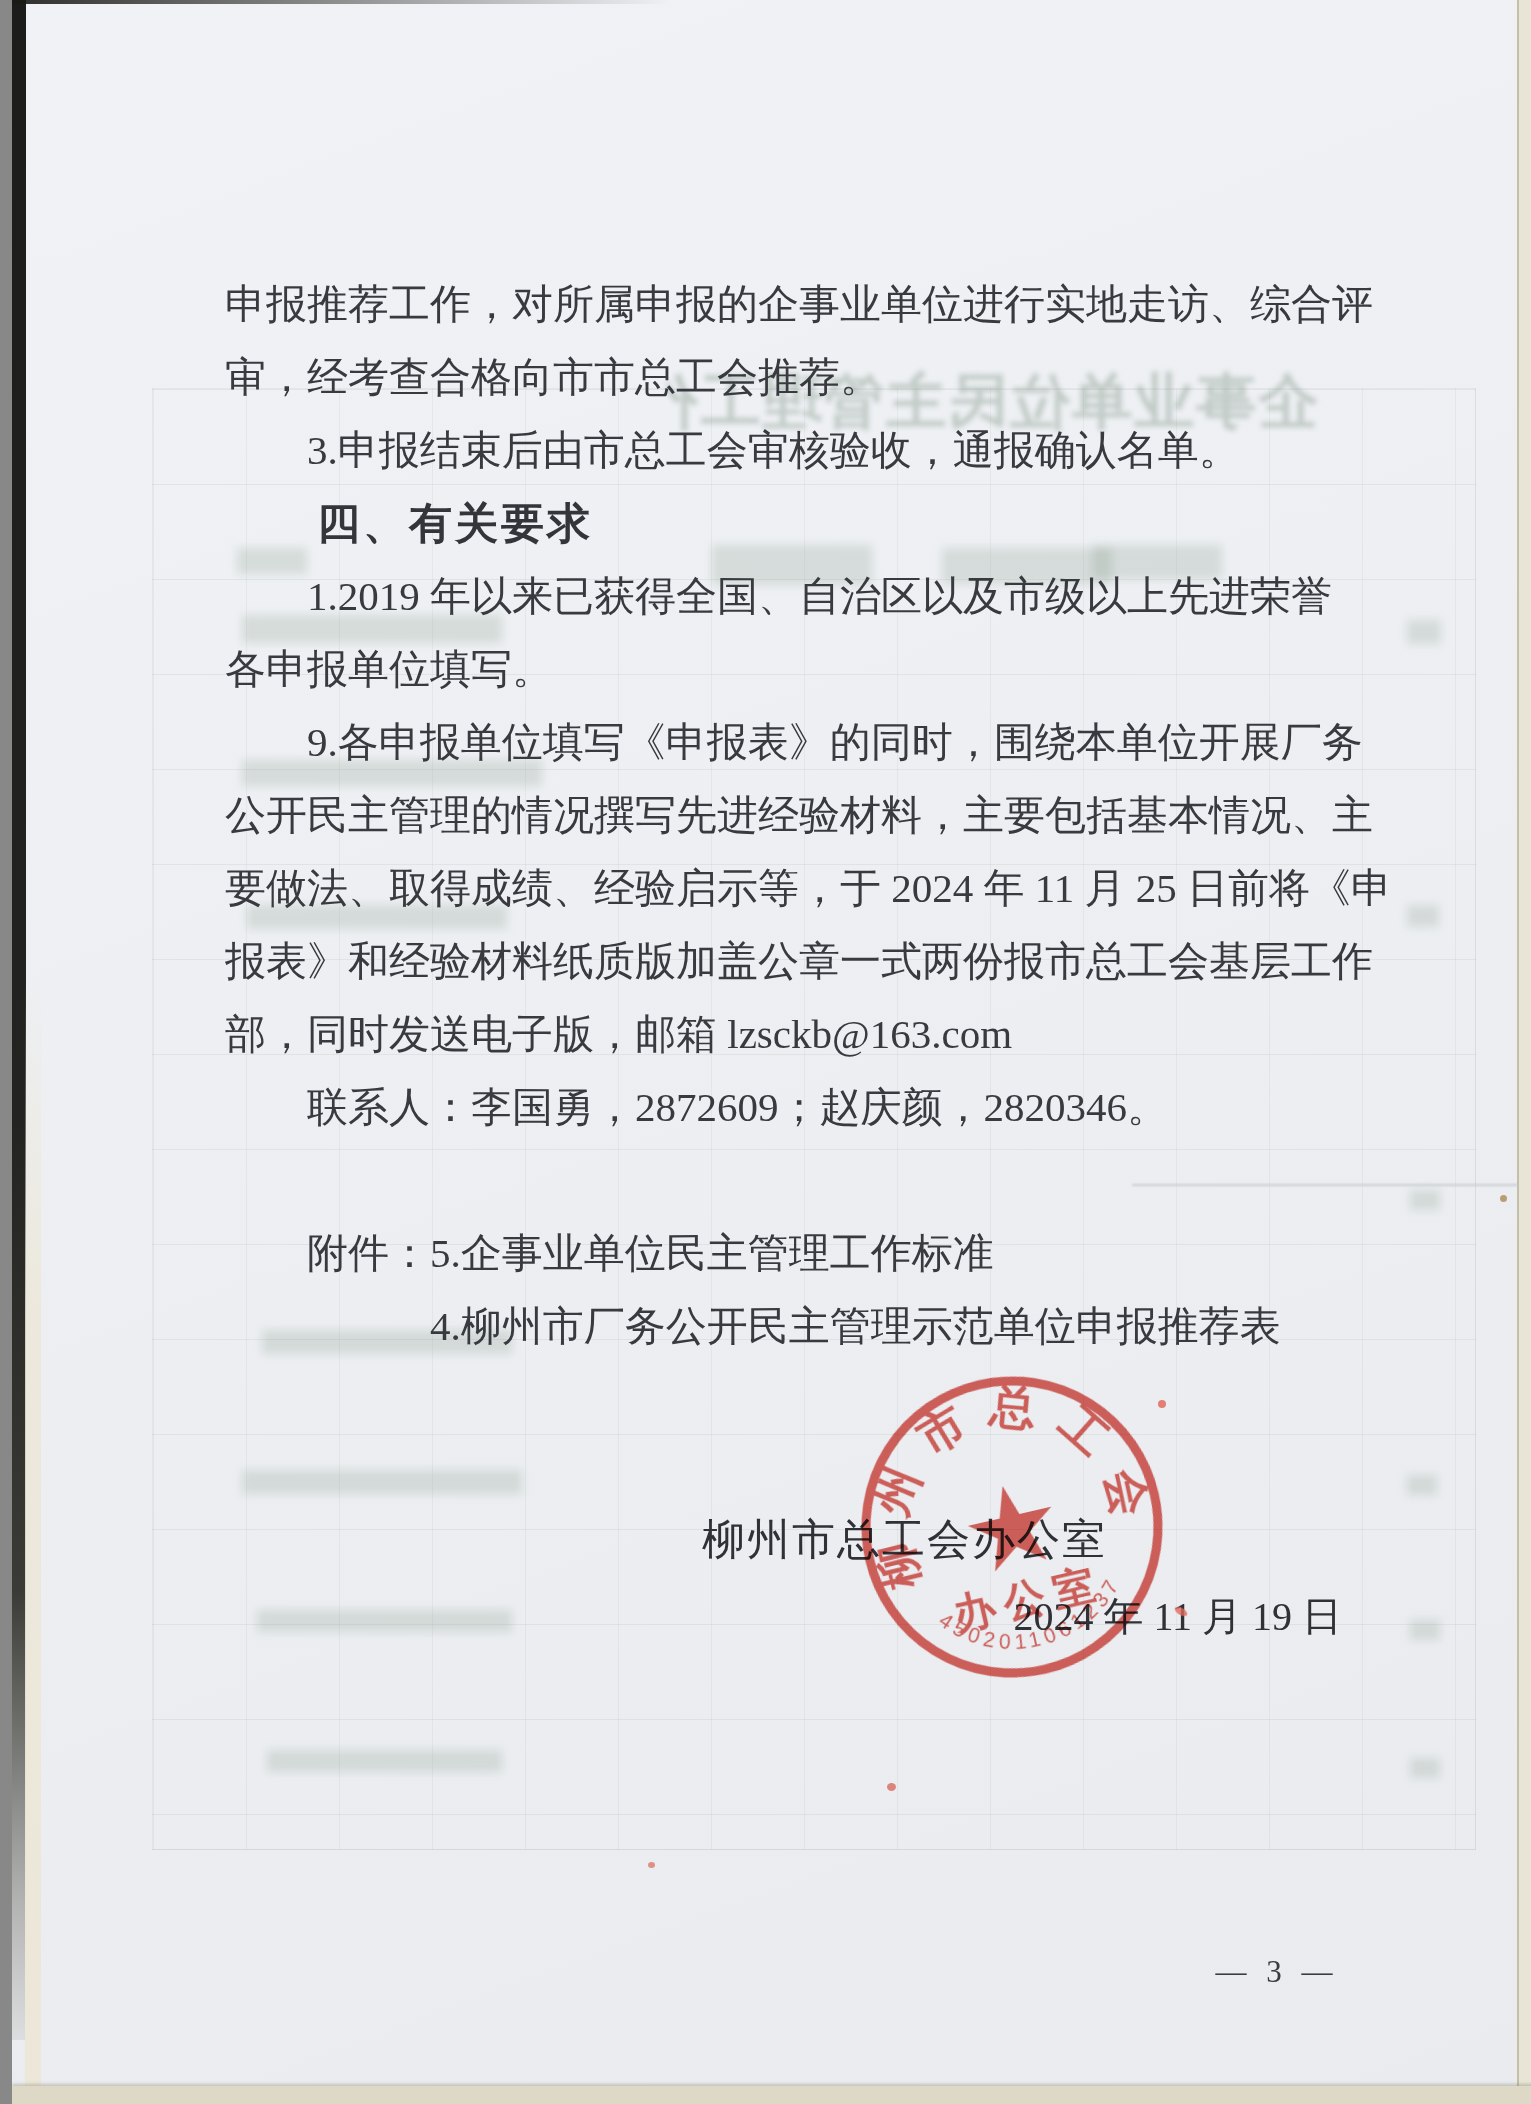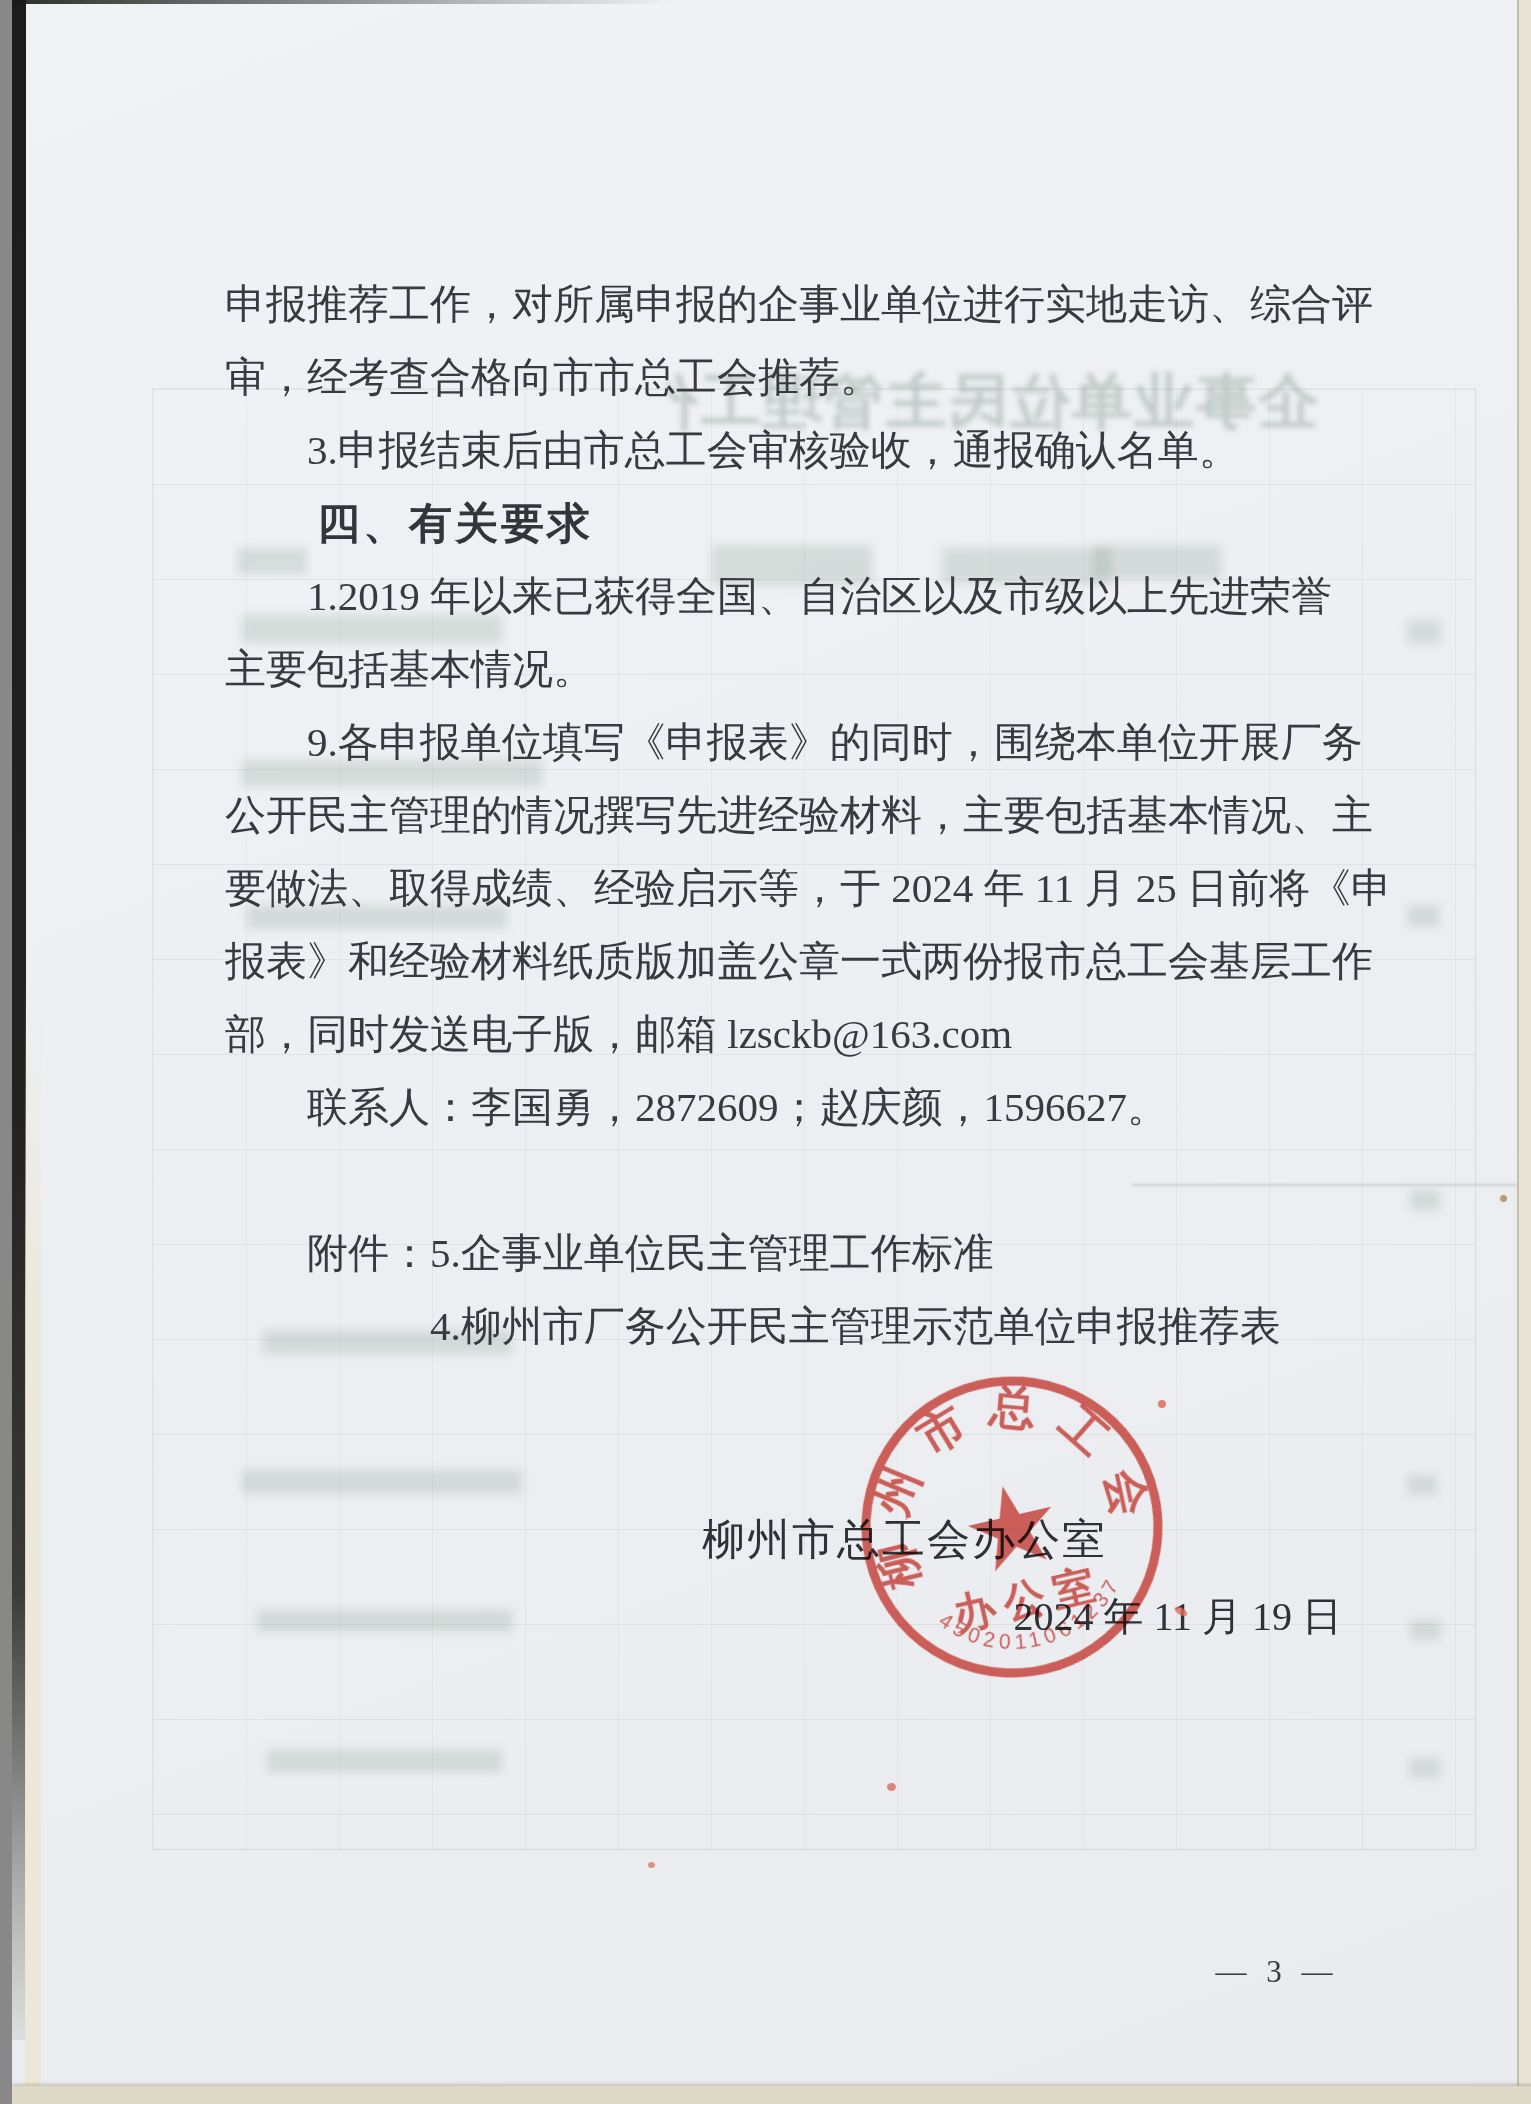--- a/index.html
+++ b/index.html
@@ -77,27 +77,27 @@
       <div class="ghost-bar" style="left: 1398px; top: 1620px; width: 30px; height: 20px;"></div>
       <div class="ghost-bar" style="left: 1398px; top: 1758px; width: 30px; height: 20px;"></div>
     </div>
 
   <div class="body-text" id="body-lines">
       <div class="line">申报推荐工作，对所属申报的企事业单位进行实地走访、综合评</div>
       <div class="line">审，经考查合格向市市总工会推荐。</div>
       <div class="line">　　3.申报结束后由市总工会审核验收，通报确认名单。</div>
       <div class="line heading">　　四、有关要求</div>
       <div class="line">　　1.2019 年以来已获得全国、自治区以及市级以上先进荣誉</div>
-      <div class="line">主要包括基本情况。</div>
+      <div class="line">各申报单位填写。</div>
       <div class="line">　　9.各申报单位填写《申报表》的同时，围绕本单位开展厂务</div>
       <div class="line">公开民主管理的情况撰写先进经验材料，主要包括基本情况、主</div>
       <div class="line">要做法、取得成绩、经验启示等，于 2024 年 11 月 25 日前将《申</div>
       <div class="line">报表》和经验材料纸质版加盖公章一式两份报市总工会基层工作</div>
       <div class="line">部，同时发送电子版，邮箱 lzsckb@163.com</div>
-      <div class="line">　　联系人：李国勇，2872609；赵庆颜，1596627。</div>
+      <div class="line">　　联系人：李国勇，2872609；赵庆颜，2820346。</div>
       <div class="line"></div>
       <div class="line">　　附件：5.企事业单位民主管理工作标准</div>
       <div class="line">　　　　　4.柳州市厂务公开民主管理示范单位申报推荐表</div>
     </div>
 
   <div class="signature">柳州市总工会办公室</div>
   <div class="doc-date">2024 年 11 月 19 日</div>
   <div class="page-number">— 3 —</div>
 
   <div class="seal-wrap">

